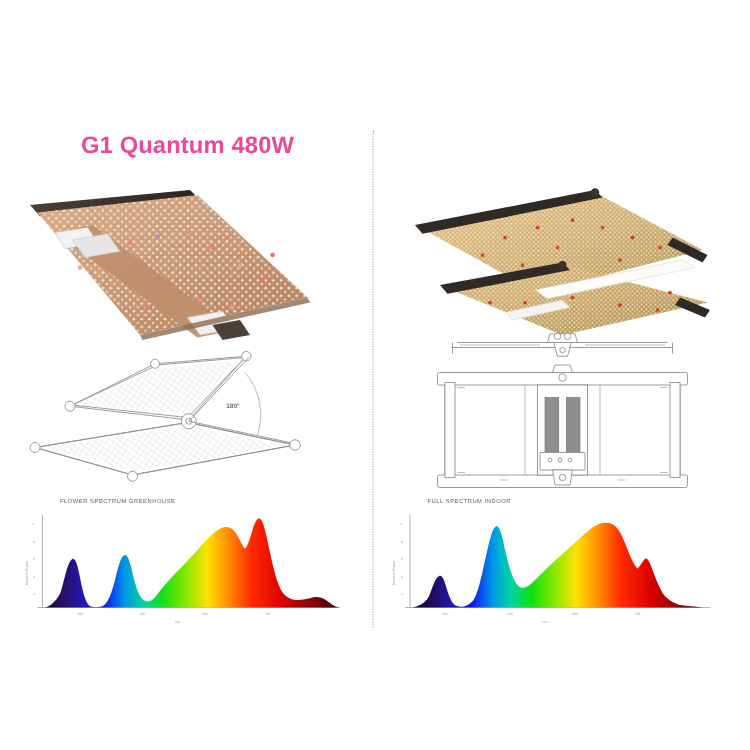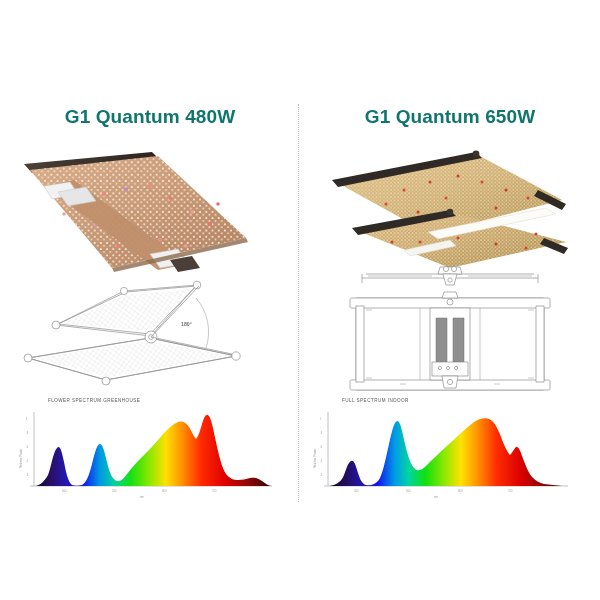--- a/index.html
+++ b/index.html
@@ -15,21 +15,21 @@
     position:absolute;left:298px;top:104px;width:0;height:398px;
     border-left:1px dotted #b9b9b9;
   }
 
   .col{position:absolute;top:0;width:300px;height:600px;}
   .col-left{left:0;}
   .col-right{left:300px;}
 
   .title{
     position:absolute;top:106px;left:0;width:300px;text-align:center;
-    font-size:19px;font-weight:bold;color:#0f766e;letter-spacing:.1px;
+    font-size:19px;font-weight:bold;color:#ec4899;letter-spacing:.1px;
     white-space:nowrap;
   }
 
   .hero{position:absolute;top:142px;left:0;width:300px;height:135px;}
   .tech{position:absolute;left:0;width:300px;}
   .tech-l{top:280px;height:118px;}
   .tech-r1{top:252px;height:46px;}
   .tech-r2{top:288px;height:112px;}
 
   .spec-wrap{position:absolute;left:0;width:300px;top:398px;height:105px;}
@@ -218,21 +218,20 @@
           C242,74 246,73 250,72
           C254,71 258,72 262,75
           C266,78 269,80 272,80
           L272,80 L36,80 Z"></path>
       </svg>
     </div>
   </div>
 
   <div class="col col-right">
 
-    <div class="title">G1 Quantum 650W</div>
 
     <div class="hero">
       <svg width="300" height="135" viewBox="0 0 300 135">
         <defs>
           <linearGradient id="bd650a" x1="0" y1="0" x2="1" y2="1">
             <stop offset="0" stop-color="#e2c189"></stop>
             <stop offset=".5" stop-color="#cdad72"></stop>
             <stop offset="1" stop-color="#b1904f"></stop>
           </linearGradient>
           <linearGradient id="bd650b" x1="0" y1="0" x2="1" y2="1">

